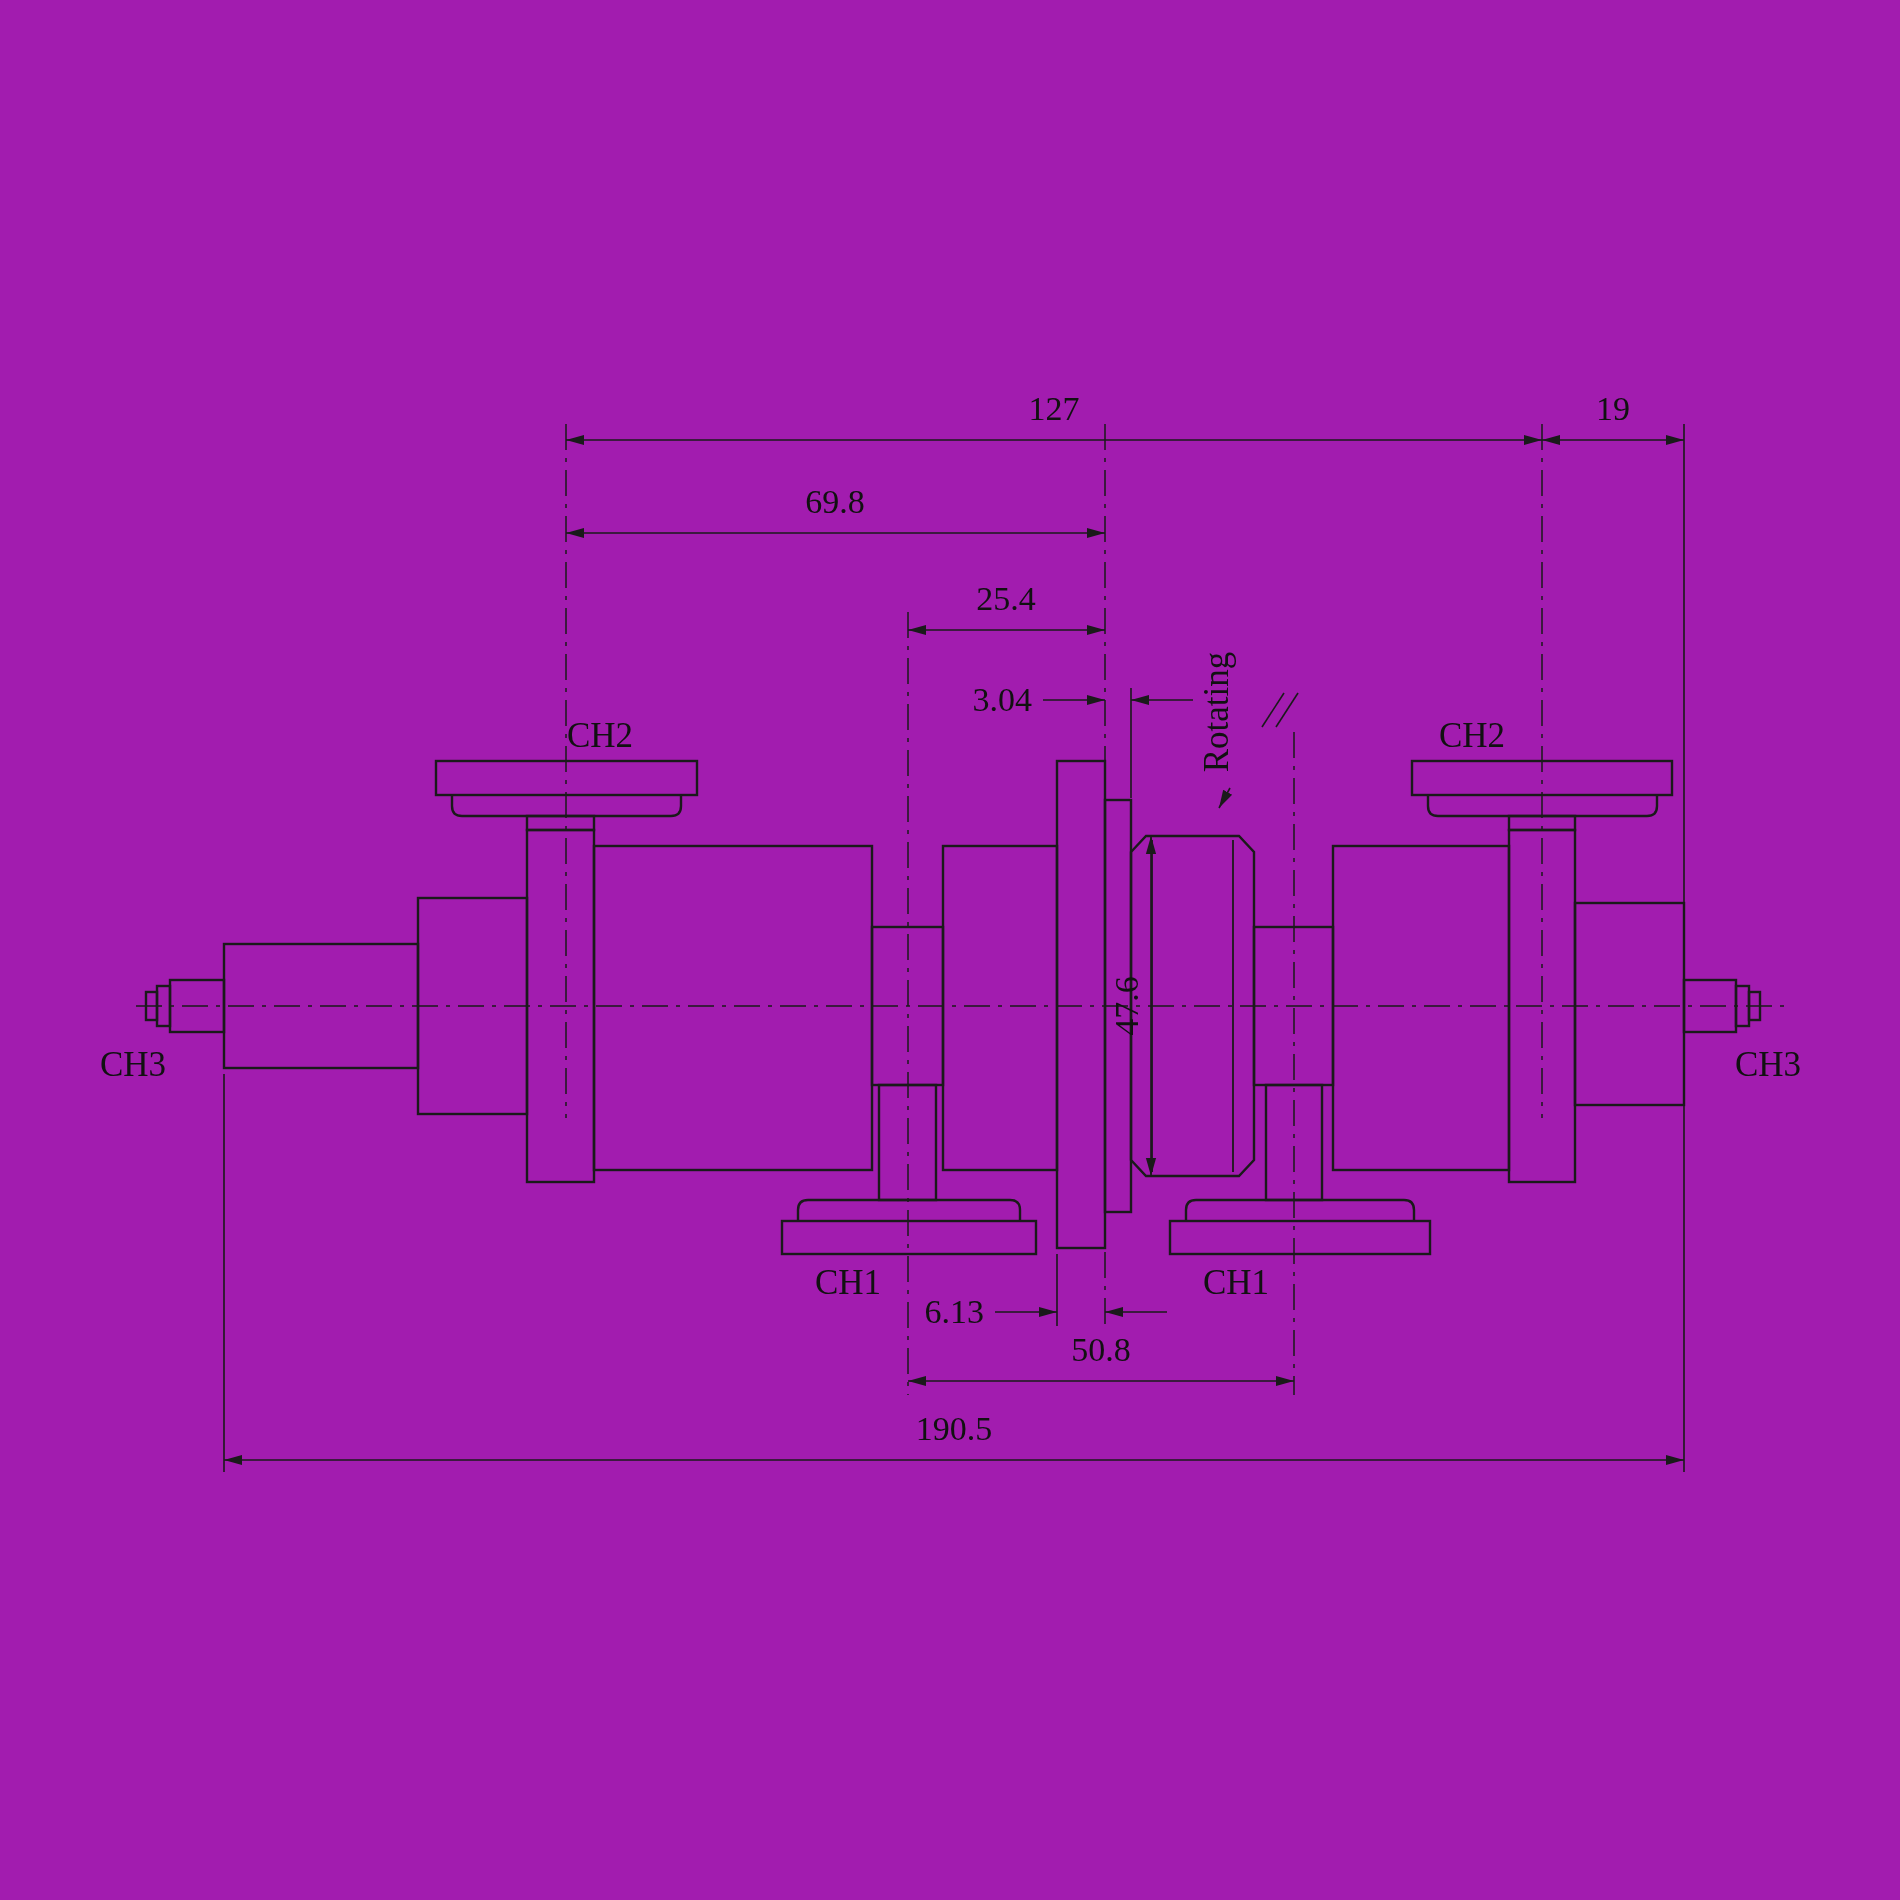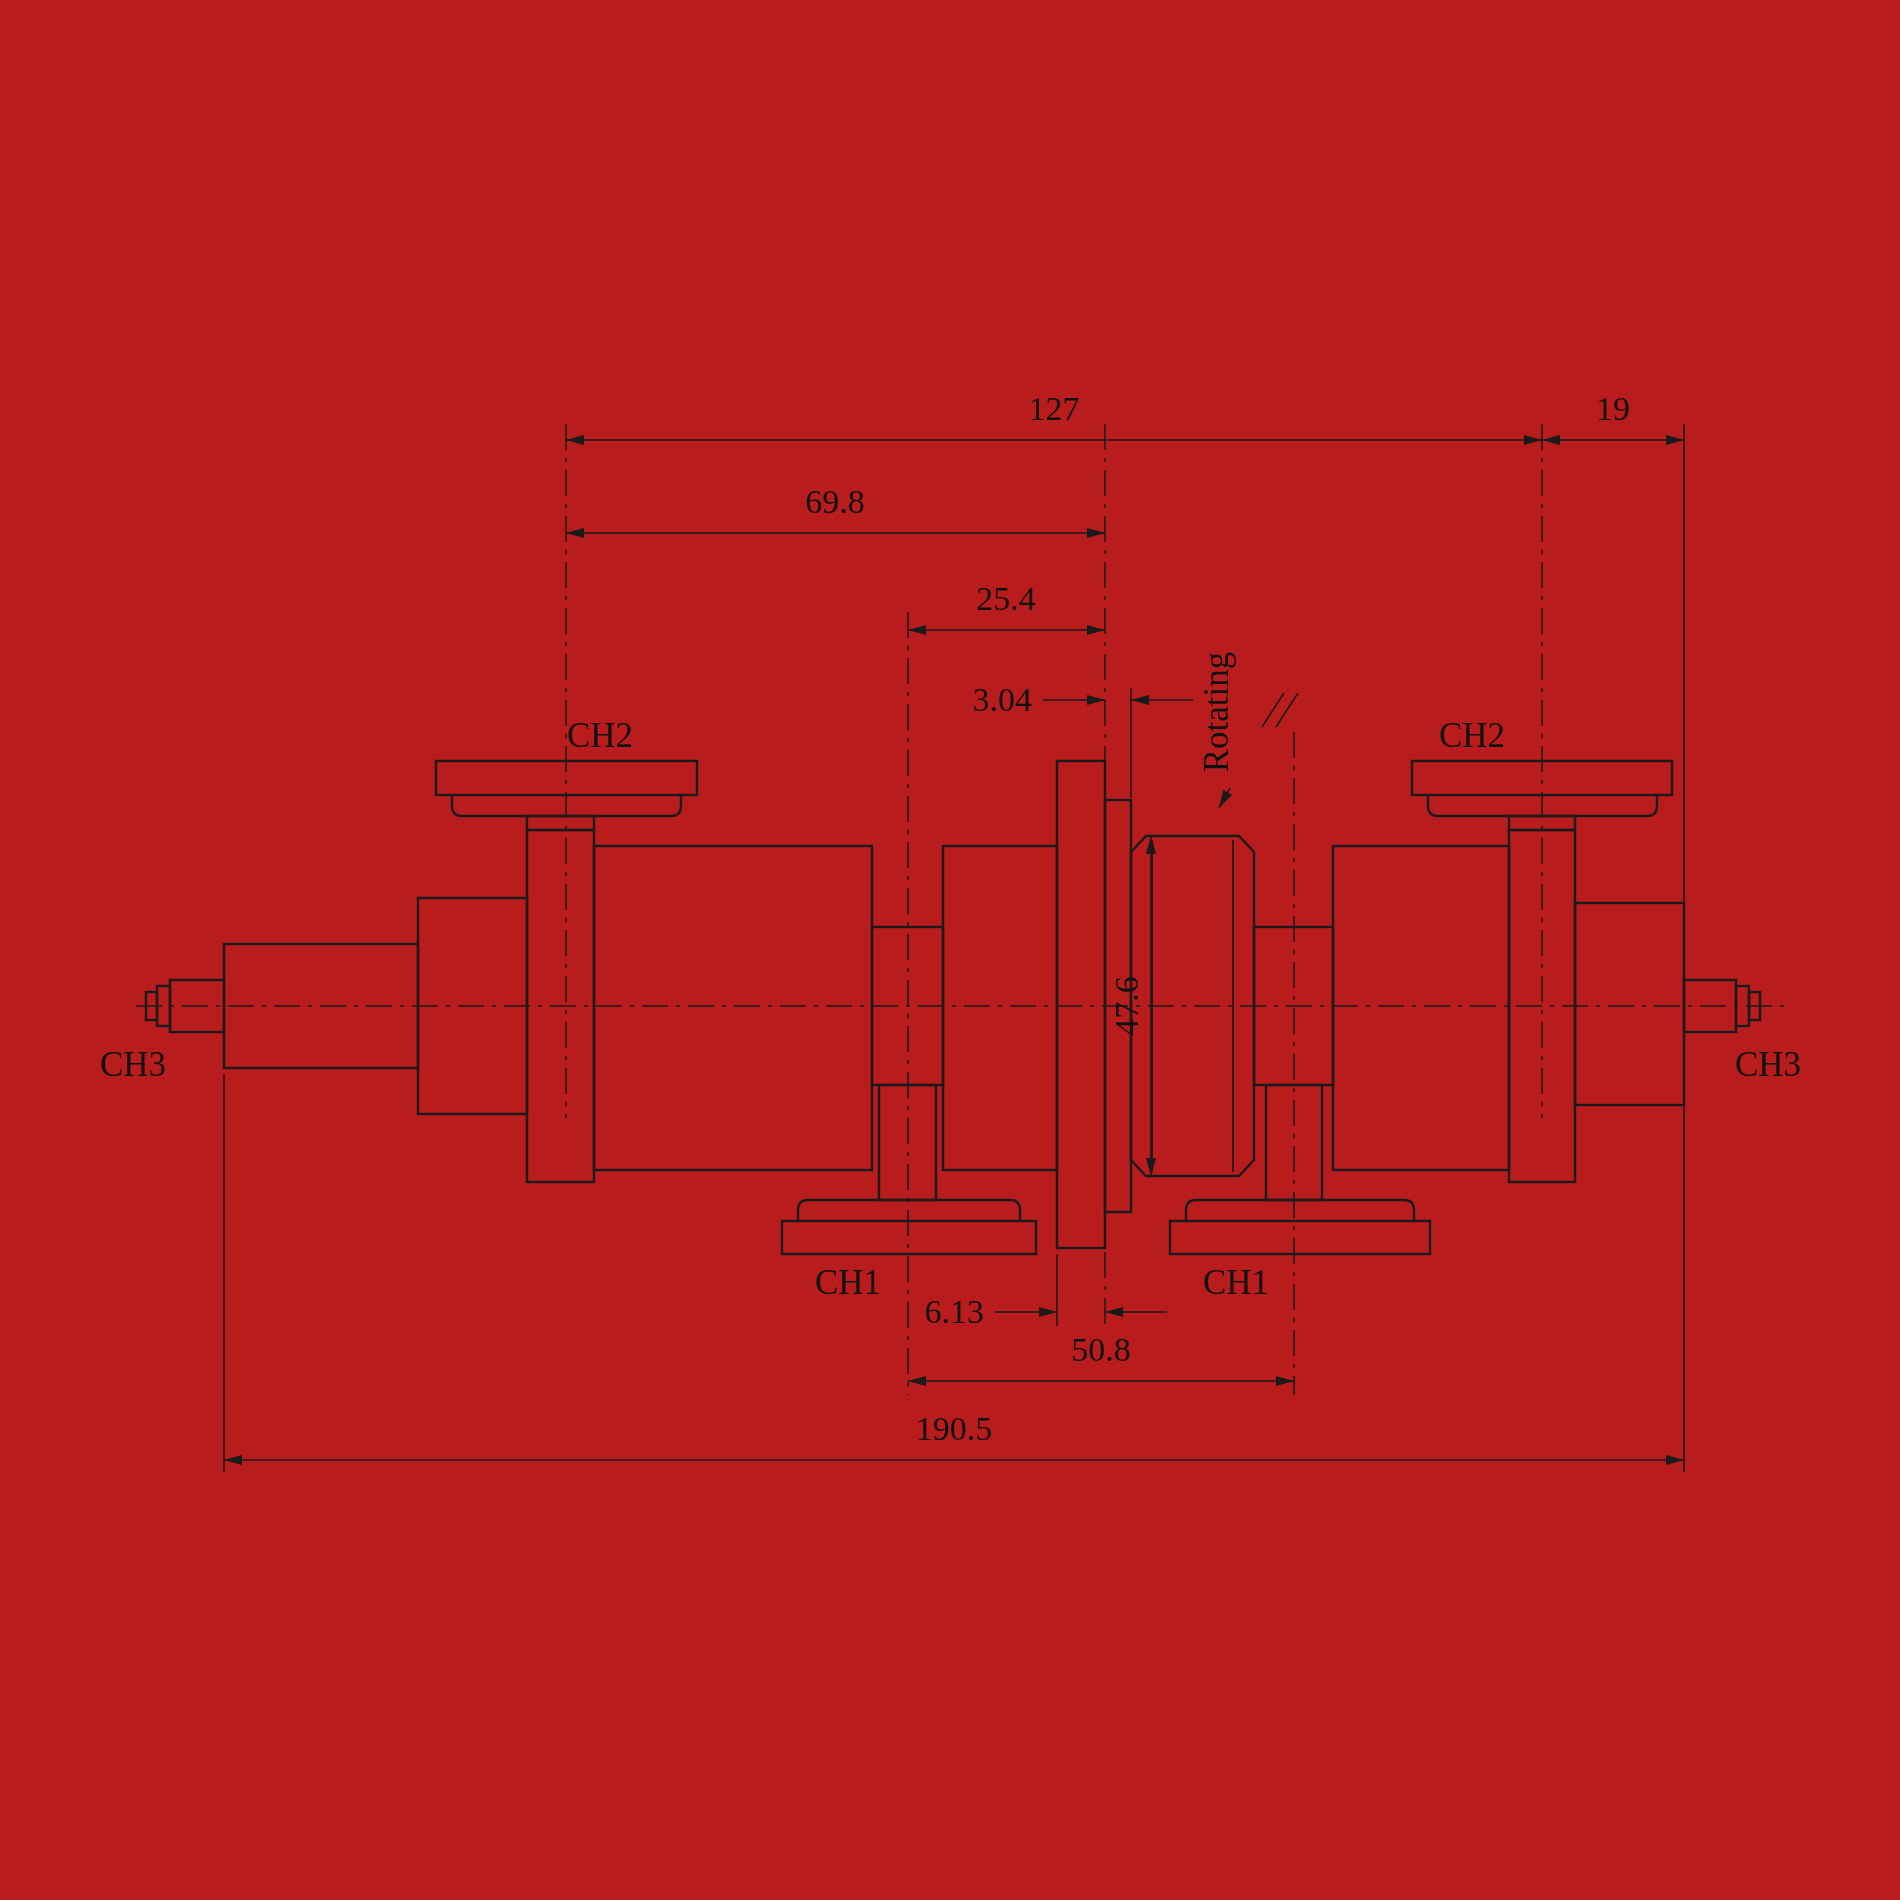--- a/index.html
+++ b/index.html
@@ -1,16 +1,16 @@
 <!DOCTYPE html>
 <html><head>
 <meta charset="utf-8">
 <style>
   html,body{margin:0;padding:0;background:#ffffff;}
-  .stage{width:1900px;height:1900px;background:#b91c1c;position:relative;}
+  .stage{width:1900px;height:1900px;background:#a21caf;position:relative;}
   svg{display:block;}
   .part{fill:none;stroke:#1a1a1a;stroke-width:2.4;stroke-linejoin:miter;}
   .groove{fill:none;stroke:#1a1a1a;stroke-width:1.8;}
   .thin{fill:none;stroke:#1a1a1a;stroke-width:1.6;}
   .cl{fill:none;stroke:#1a1a1a;stroke-width:1.5;stroke-dasharray:26 8 4 8;}
   .dim{fill:none;stroke:#1a1a1a;stroke-width:1.6;}
   .dim-text{font-family:"Liberation Serif","DejaVu Serif",serif;font-size:34px;fill:#111111;}
   .label-text{font-family:"Liberation Serif","DejaVu Serif",serif;font-size:35px;fill:#111111;}
 </style>
 </head>

